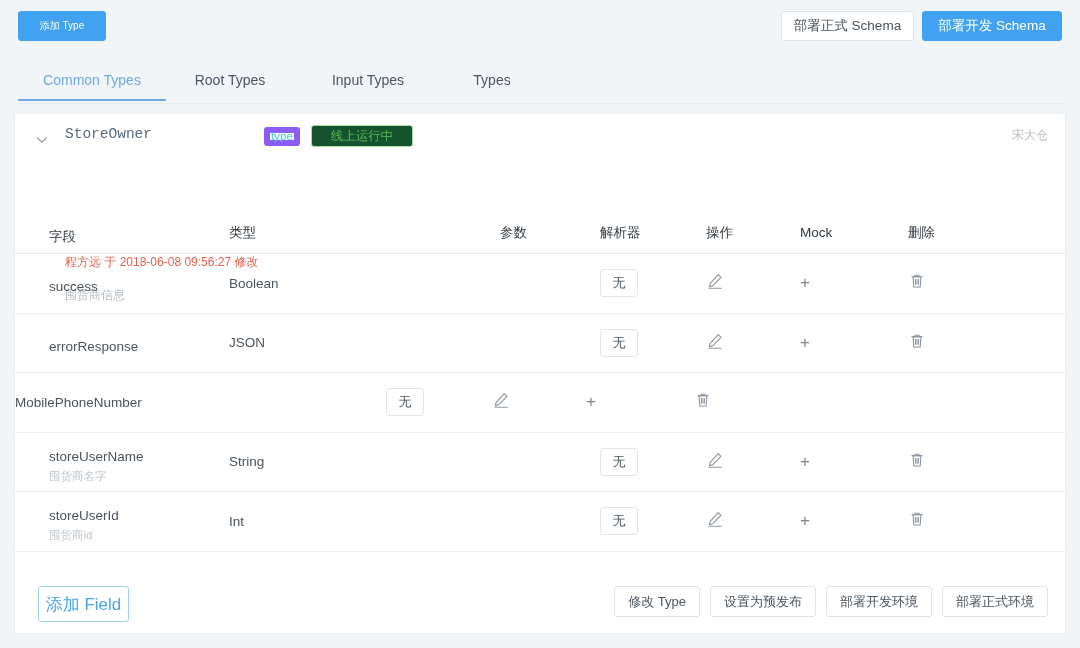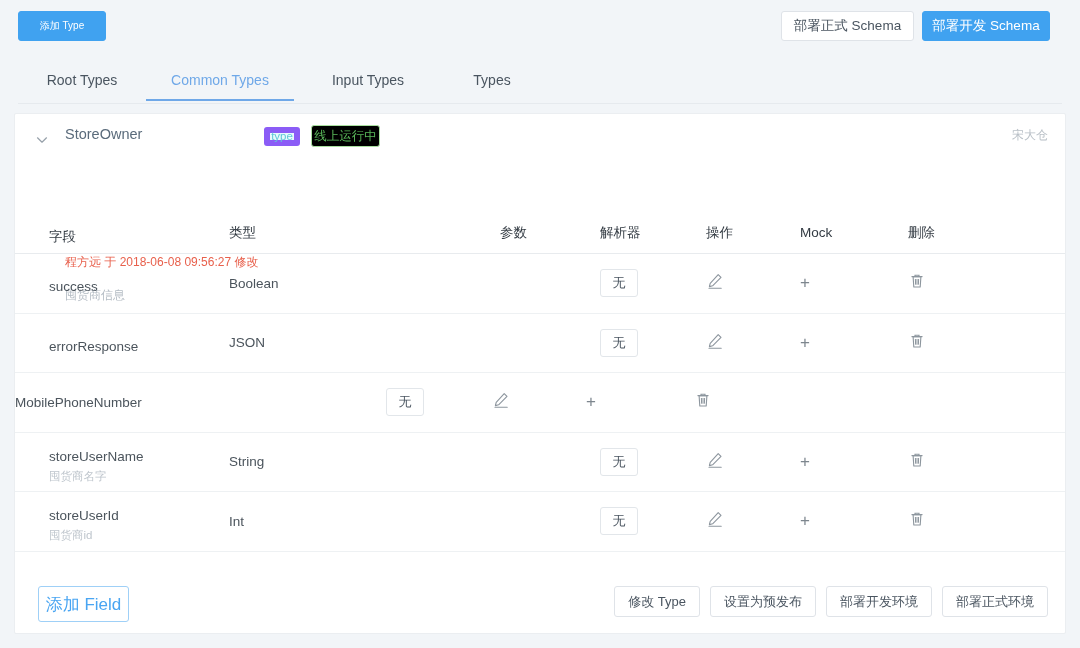--- a/index.html
+++ b/index.html
@@ -31,21 +31,21 @@
     background: #ffffff; color: #49a5f2; border: 1px solid #9fd0f7;
   }
   #add-type-btn {
     position: absolute; left: 18px; top: 11px; width: 88px; height: 30px;
     font-size: 10px;
   }
   #deploy-prod-schema-btn {
     position: absolute; left: 781px; top: 11px; width: 133px; height: 30px;
   }
   #deploy-dev-schema-btn {
-    position: absolute; left: 922px; top: 11px; width: 128px; height: 30px; text-align: right;
+    position: absolute; left: 922px; top: 11px; width: 140px; height: 30px; text-align: right;
   }
 
   
   .tabs {
     position: absolute; left: 18px; top: 62px; width: 1044px; height: 42px;
     border-bottom: 1px solid #e6eaee;
     display: flex; align-items: flex-start;
   }
   .tab {
     position: relative; font-size: 14px; color: #4a5560;
@@ -67,34 +67,34 @@
     position: absolute; left: 14px; top: 113px; width: 1052px; height: 521px;
     background: #ffffff; border: 1px solid #ebeef1; border-radius: 2px;
   }
 
   .card-head { position: relative; height: 86px; }
   .chev {
     position: absolute; left: 21px; top: 18px; width: 12px; height: 12px;
   }
   .type-name {
     position: absolute; left: 50px; top: 12px;
-    font-size: 14.5px; color: #5a6b7b;
+    font-size: 14.5px; color: #5a6b7b; font-family: Liberation Mono, monospace;
   }
   .tag {
     position: absolute; display: inline-flex; align-items: center;
     justify-content: center; height: 19px; font-size: 11.5px;
     border-radius: 3px; line-height: 1;
   }
   .tag-type {
     left: 249px; top: 13px; width: 36px;
     color: #5ec8d8; background: #e8fafc; border: 6px solid #8b5cf6;
   }
   .tag-status {
-    left: 296px; top: 11px; width: 69px; height: 22px;
-    color: #5ab85a; background: #000000; border: 1px solid #a9e0a0;
+    left: 296px; top: 11px; width: 102px; height: 22px;
+    color: #5ab85a; background: #14532d; border: 1px solid #a9e0a0;
     font-size: 12.5px;
   }
   .modified {
     position: absolute; left: 50px; top: 140px;
     font-size: 12px; color: #e8604c;
   }
   .desc {
     position: absolute; left: 50px; top: 173px;
     font-size: 12px; color: #b4bcc4;
   }
@@ -161,22 +161,22 @@
 
 <div class="page">
 
   <div class="topbar">
     <div class="btn btn-primary" id="add-type-btn">添加 Type</div>
     <div class="btn btn-default" id="deploy-prod-schema-btn">部署正式 Schema</div>
     <div class="btn btn-primary" id="deploy-dev-schema-btn">部署开发 Schema</div>
   </div>
 
   <div class="tabs">
+    <div class="tab tab-1 active">Common Types</div>
     <div class="tab tab-0">Root Types</div>
-    <div class="tab tab-1 active">Common Types</div>
     <div class="tab tab-2">Input Types</div>
     <div class="tab tab-3">Types</div>
   </div>
 
   <div class="card">
 
     <div class="card-head">
       <span class="chev">
         <svg viewBox="0 0 12 12" width="12" height="12">
           <path d="M1.5 3.8 L6 8.2 L10.5 3.8" fill="none" stroke="#97a1aa" stroke-width="1.2" stroke-linecap="round" stroke-linejoin="round"></path>

